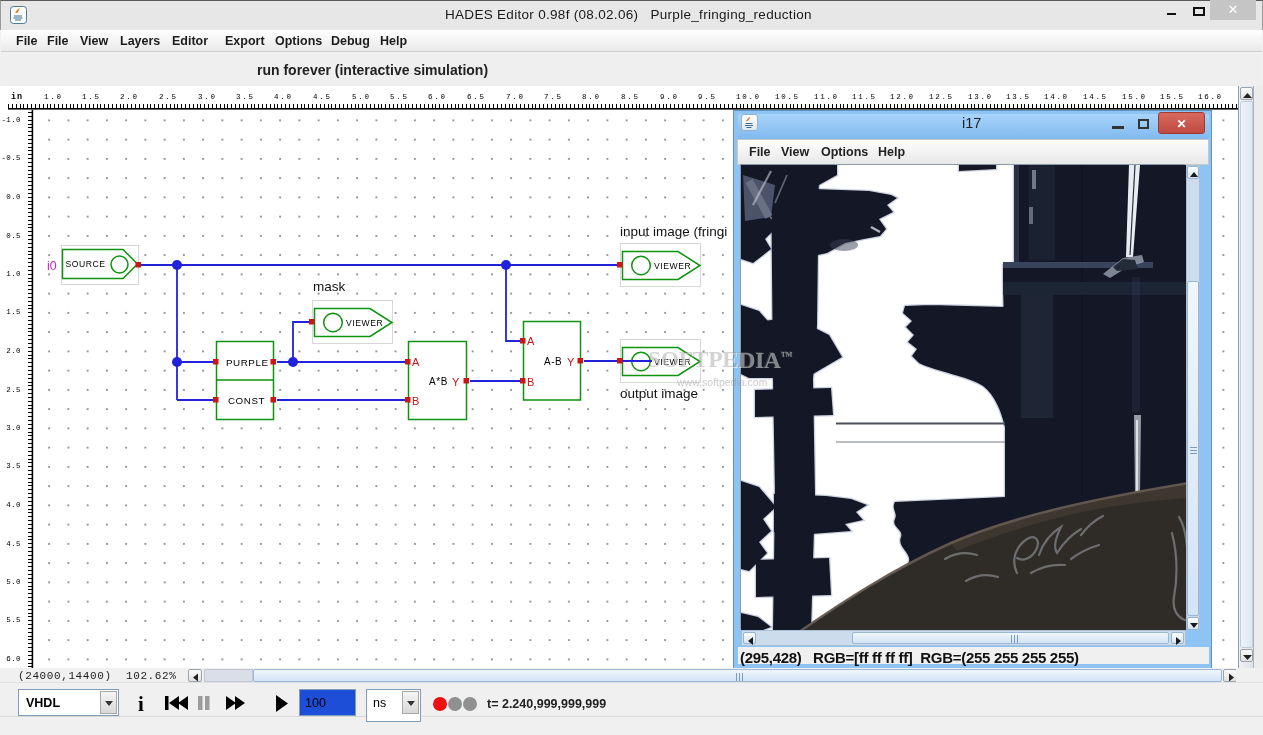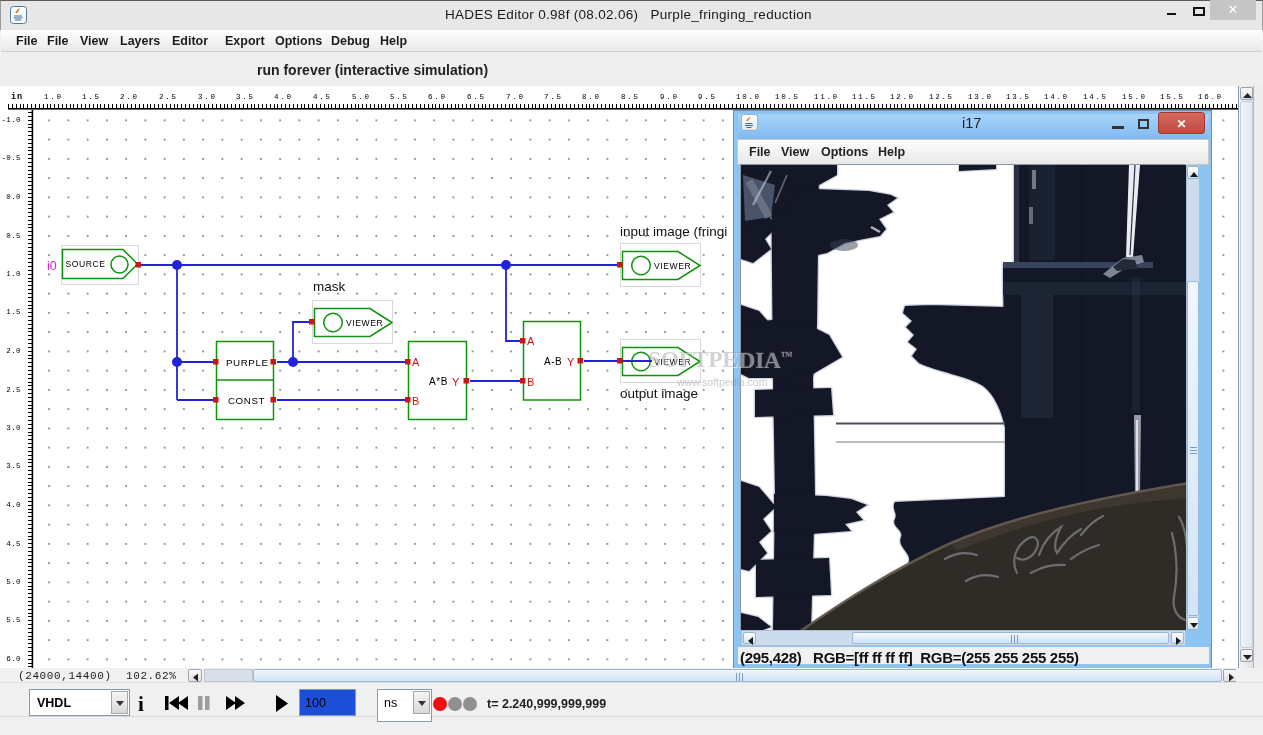--- a/index.html
+++ b/index.html
@@ -45,21 +45,21 @@
 #ivsb { left:452px; top:54px; width:14px; height:465px; background:#cddcec; border:1px solid #aabfd4; }
 #ihsb { left:7px; top:519px; width:445px; height:16px; background:#cddcec; border:1px solid #aabfd4; }
 #istatus { left:4px; top:536px; width:471px; height:17px; background:#f0f0f0; }
 #istatus span { position:absolute; left:2px; top:2px; font-size:15px; font-weight:bold; color:#111; letter-spacing:-0.3px; }
 .sbbtn2 { position:absolute; background:linear-gradient(#fafafa,#e2e2e2); border:1px solid #9aa4ae; border-radius:2px; }
 .sbbtn { position:absolute; background:linear-gradient(#fdfdfd,#d8e4f0); border:1px solid #93b5d6; border-radius:2px; }
 .sbthumb { position:absolute; background:linear-gradient(#f0f6fc,#d2e4f6); border:1px solid #9ab7d8; border-radius:2px; }
 #mvsb { left:1238px; top:86px; width:16px; height:582px; background:linear-gradient(90deg,#f0f2f4,#dfe2e6); border-left:1px solid #8a9aaa; border-right:1px solid #aab4be; }
 #rmargin { left:1254px; top:86px; width:9px; height:582px; background:#ececec; }
 #corner-grip { left:1236px; top:668px; width:27px; height:14px; background:#f0f0f0; }
-.combo { background:#fff; border:1px solid #7f9db9;margin-left:11px; }
+.combo { background:#fff; border:1px solid #7f9db9; }
 .combobtn { position:absolute; right:1px; top:1px; width:17px; height:23px; background:linear-gradient(#f5f5f5,#d8d8d8); border:1px solid #a8a8a8; }
 .tfield { background:#1d4ed8; border:1.5px solid #7f9db9; }
 
 #wm { left:648px; top:346px; width:200px; z-index:50; pointer-events:none; }
 #wm .big { font-family:"Liberation Serif",serif; font-weight:bold; font-size:23.5px; letter-spacing:-0.3px; color:rgba(122,122,122,0.33); text-shadow:1px 1px 0 rgba(255,255,255,0.5); }
 #wm .sm { font-size:10.5px; color:rgba(150,150,150,0.5); margin-top:3px; margin-left:29px; }
 </style>
 </head>
 <body>
 <div class="abs" id="titlebar"></div>

